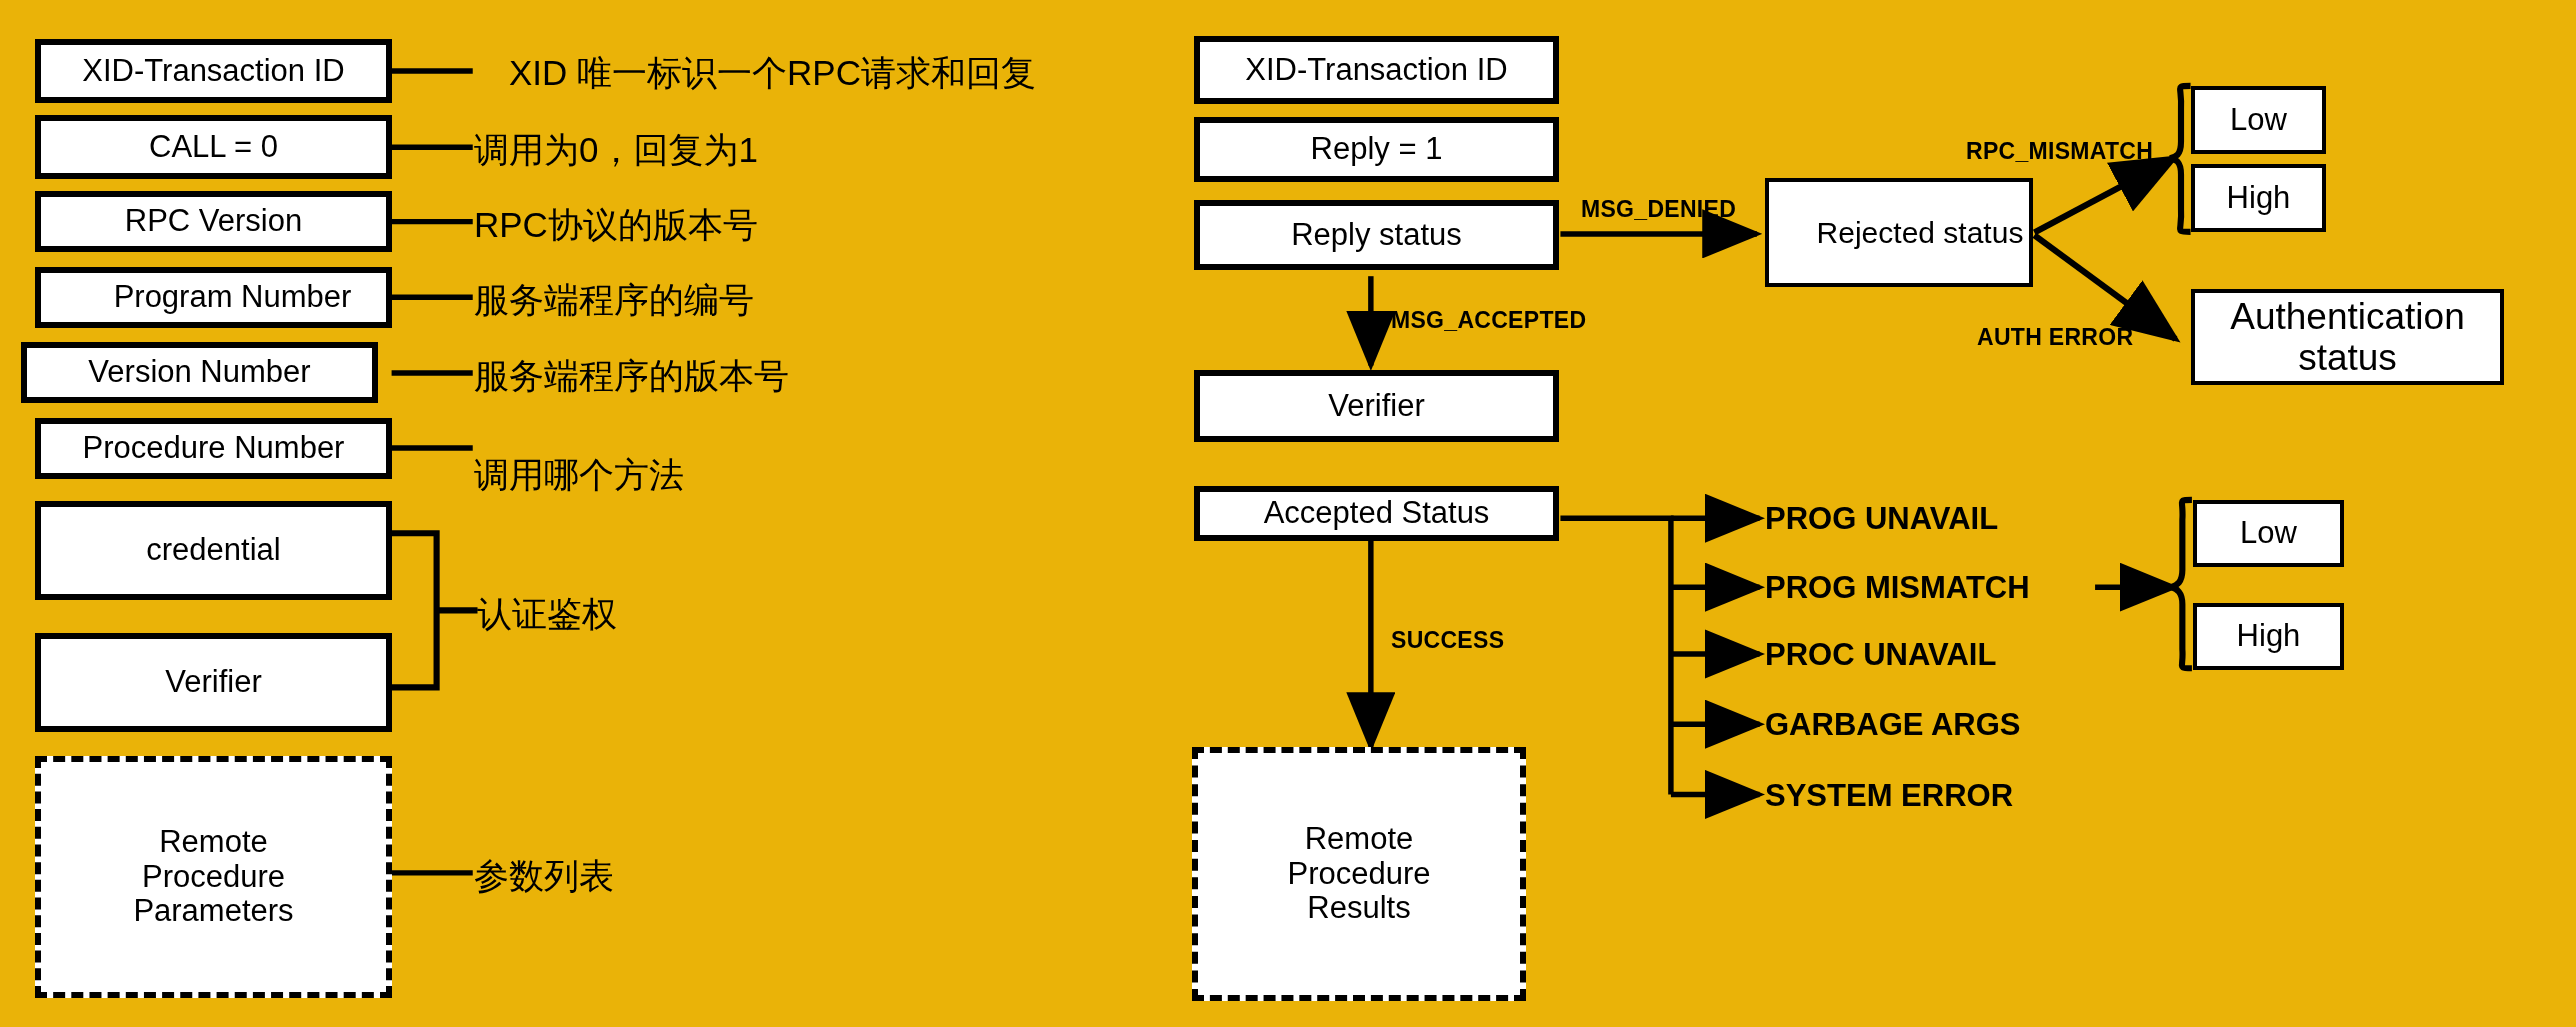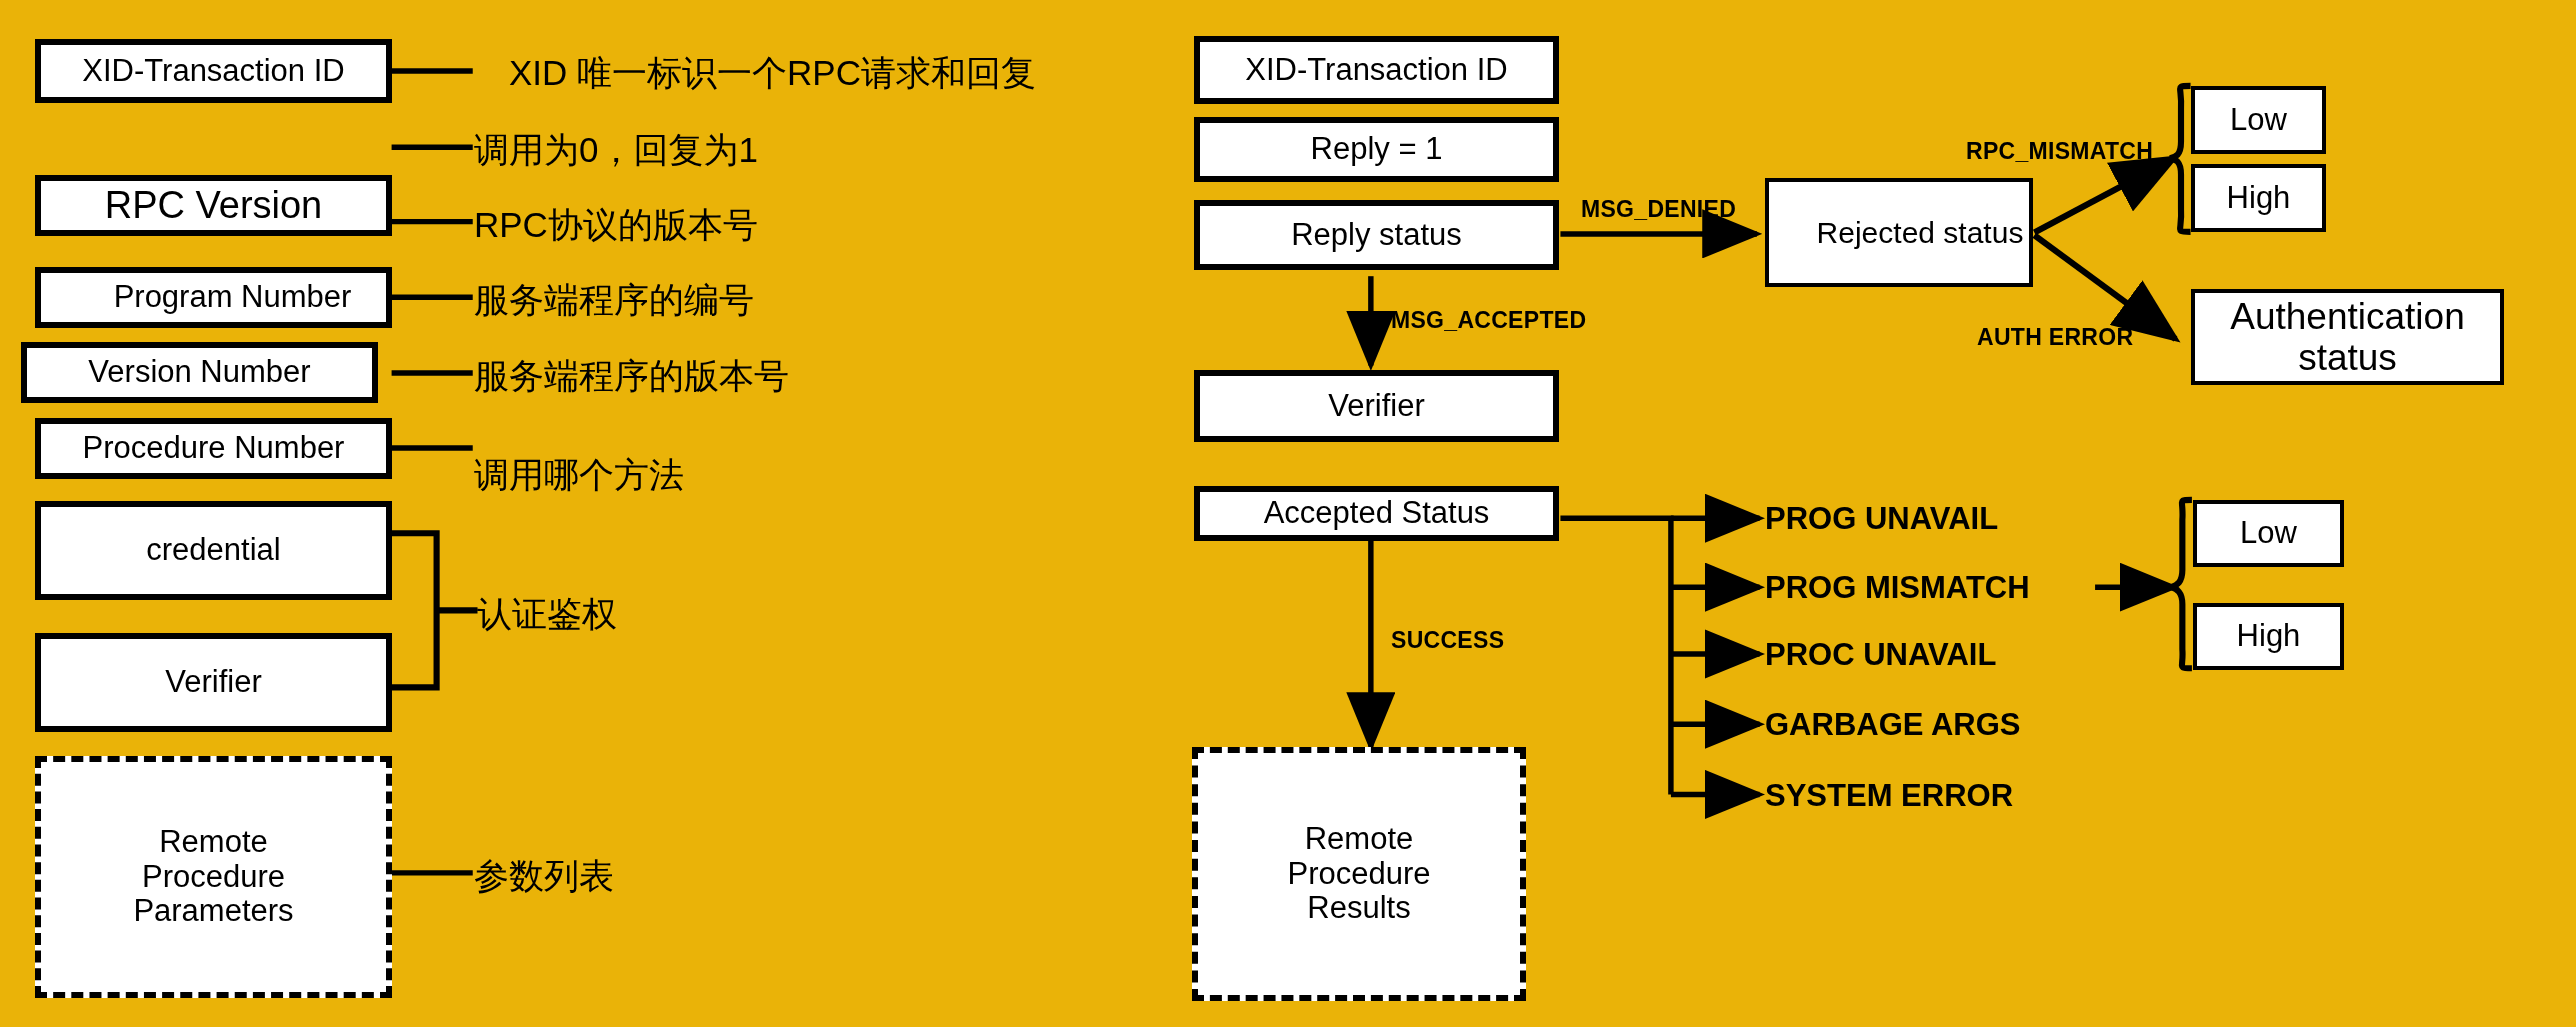--- a/index.html
+++ b/index.html
@@ -92,21 +92,24 @@
       <path d="M 3214 733 C 3192 733 3202 733 3200 762
                L 3200 836 C 3200 854 3192 858 3184 861
                C 3192 864 3200 868 3200 886
                L 3200 952 C 3202 980 3192 980 3214 980"></path>
     </g>
   </svg>
 
   <div class="node" style="left:35px;top:39px;width:357px;height:64px;font-size:31px;">
     <span>XID-Transaction ID</span>
   </div>
-  <div class="node" style="left:35px;top:175px;width:357px;height:61px;font-size:38px;">
+  <div class="node" style="left:35px;top:115px;width:357px;height:64px;font-size:31px;">
+    <span>CALL = 0</span>
+  </div>
+  <div class="node" style="left:35px;top:191px;width:357px;height:61px;font-size:31px;">
     <span>RPC Version</span>
   </div>
   <div class="node" style="left:35px;top:267px;width:357px;height:61px;font-size:31px;padding-left:38px;">
     <span>Program Number</span>
   </div>
   <div class="node" style="left:21px;top:342px;width:357px;height:61px;font-size:31px;">
     <span>Version Number</span>
   </div>
   <div class="node" style="left:35px;top:418px;width:357px;height:61px;font-size:31px;">
     <span>Procedure Number</span>

